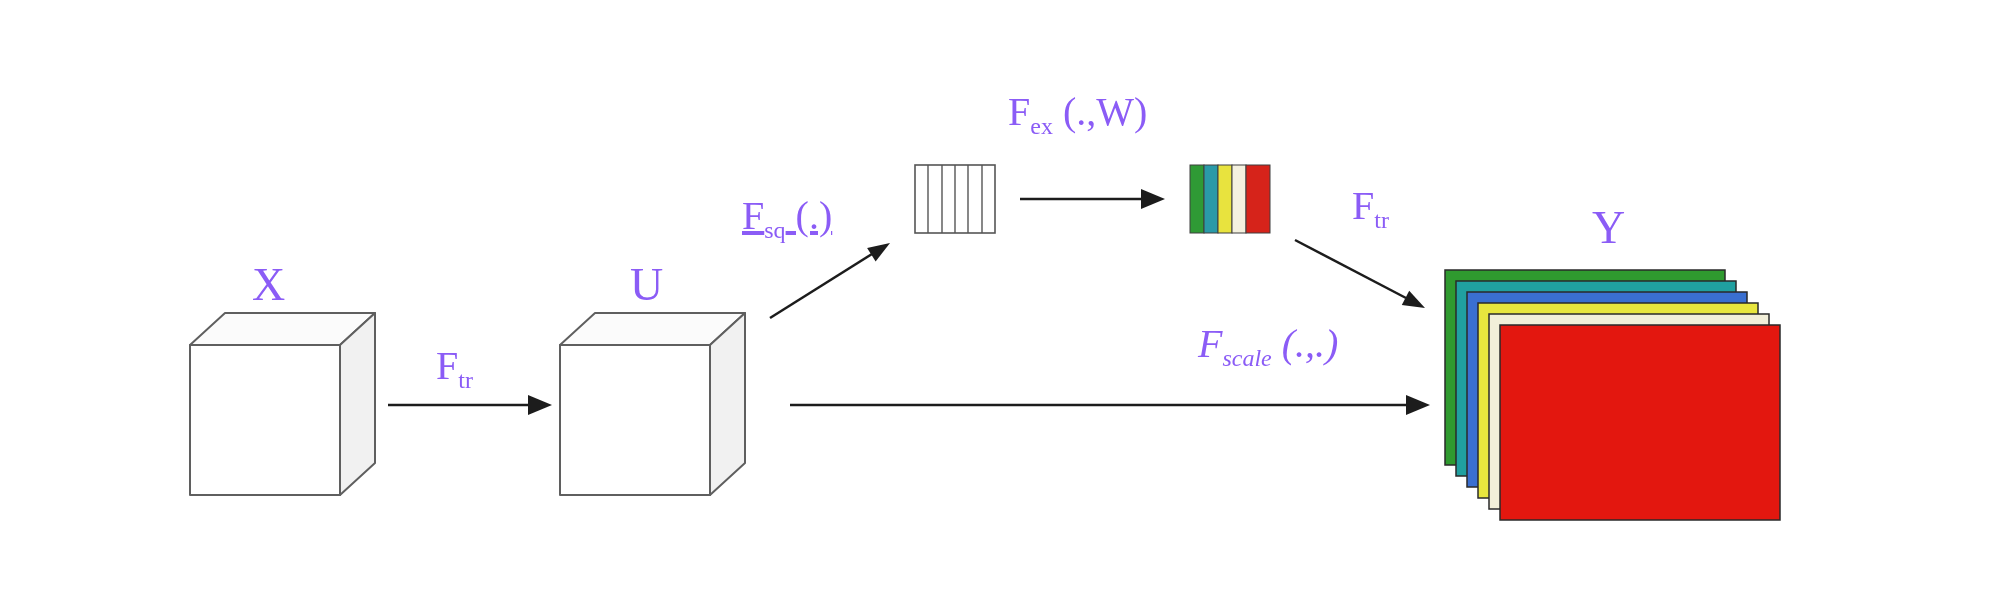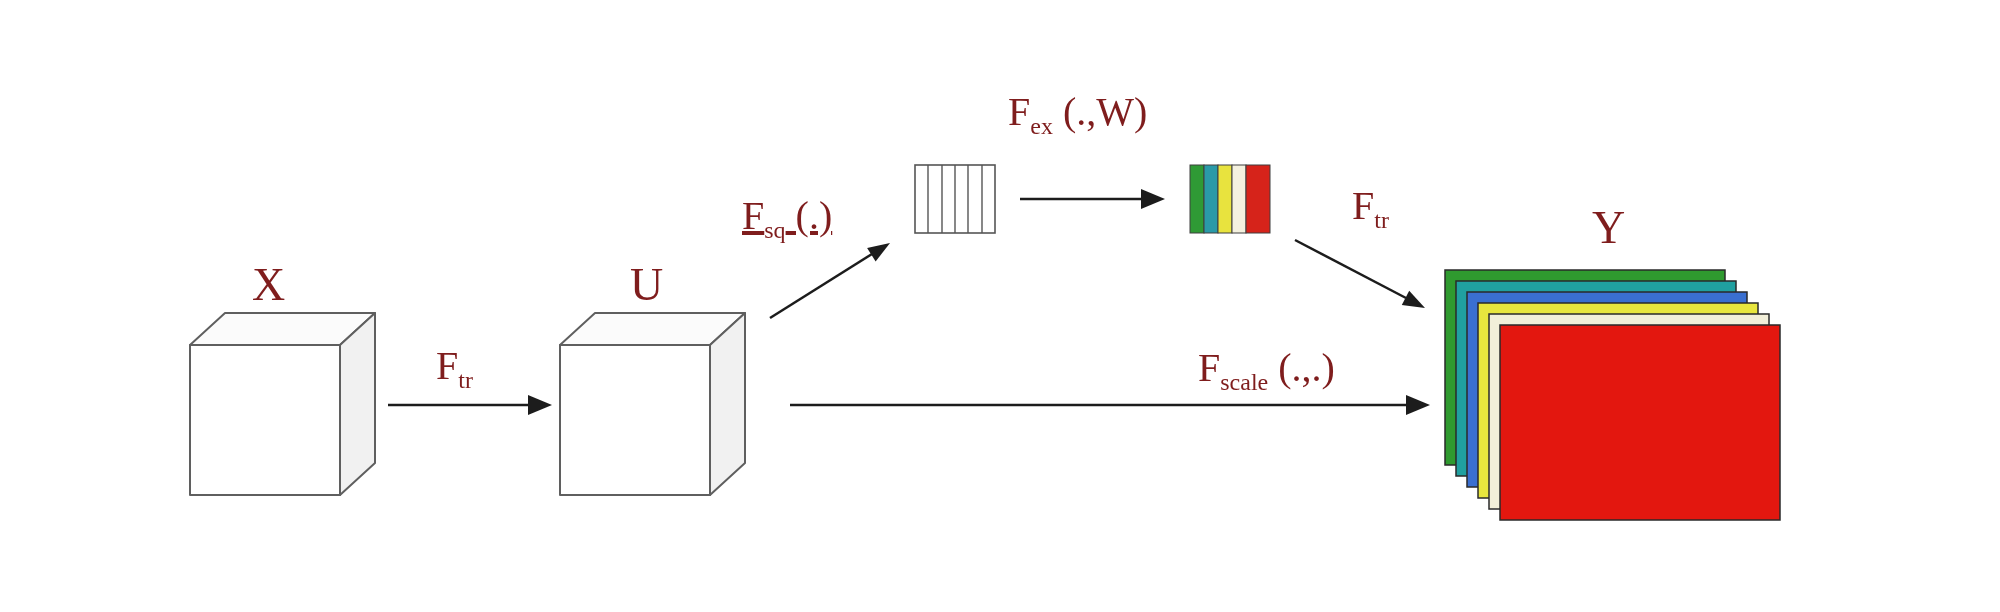--- a/index.html
+++ b/index.html
@@ -13,21 +13,21 @@
   svg{position:absolute;left:0;top:0;}
   .cube-front{fill:#ffffff;stroke:#5f5f5f;stroke-width:2;stroke-linejoin:round;}
   .cube-top{fill:#fbfbfb;stroke:#5f5f5f;stroke-width:2;stroke-linejoin:round;}
   .cube-side{fill:#f1f1f1;stroke:#5f5f5f;stroke-width:2;stroke-linejoin:round;}
   .arrow-line{stroke:#1c1c1c;stroke-width:2.5;fill:none;}
   .arrow-head{fill:#1c1c1c;stroke:none;}
   .vec-outline{stroke:#555555;stroke-width:1.6;}
   .vec-line{stroke:#555555;stroke-width:1.4;}
   .stripe{stroke:#3f3f3f;stroke-width:1;}
   .layer{stroke:#2a2a2a;stroke-width:1.5;}
-  .label{position:absolute;color:#7f1d1d;white-space:nowrap;line-height:1;}
+  .label{position:absolute;color:#8b5cf6;white-space:nowrap;line-height:1;}
   .big-label{font-size:46px;}
   .op-label{font-size:40px;}
   .op-label sub{font-size:0.6em;line-height:0;}
 </style>
 </head>
 <body>
 
 <div class="canvas">
 
   <svg width="2000" height="612" viewBox="0 0 2000 612">
@@ -113,21 +113,21 @@
   </div>
 
   <div class="label op-label" style="left:1008px;top:92px;">
     <span>F</span><sub>ex</sub><span> (.,W)</span>
   </div>
 
   <div class="label op-label" style="left:1352px;top:186px;">
     <span>F</span><sub>tr</sub><span></span>
   </div>
 
-  <div class="label op-label" style="left:1198px;top:348px;">
+  <div class="label op-label" style="left:1198px;top:324px;font-style:italic;">
     <span>F</span><sub>scale</sub><span> (.,.)</span>
   </div>
 
   <div class="label big-label" style="left:1592px;top:205px;">
     <span>Y</span>
   </div>
 
 </div>
 
 </body></html>

